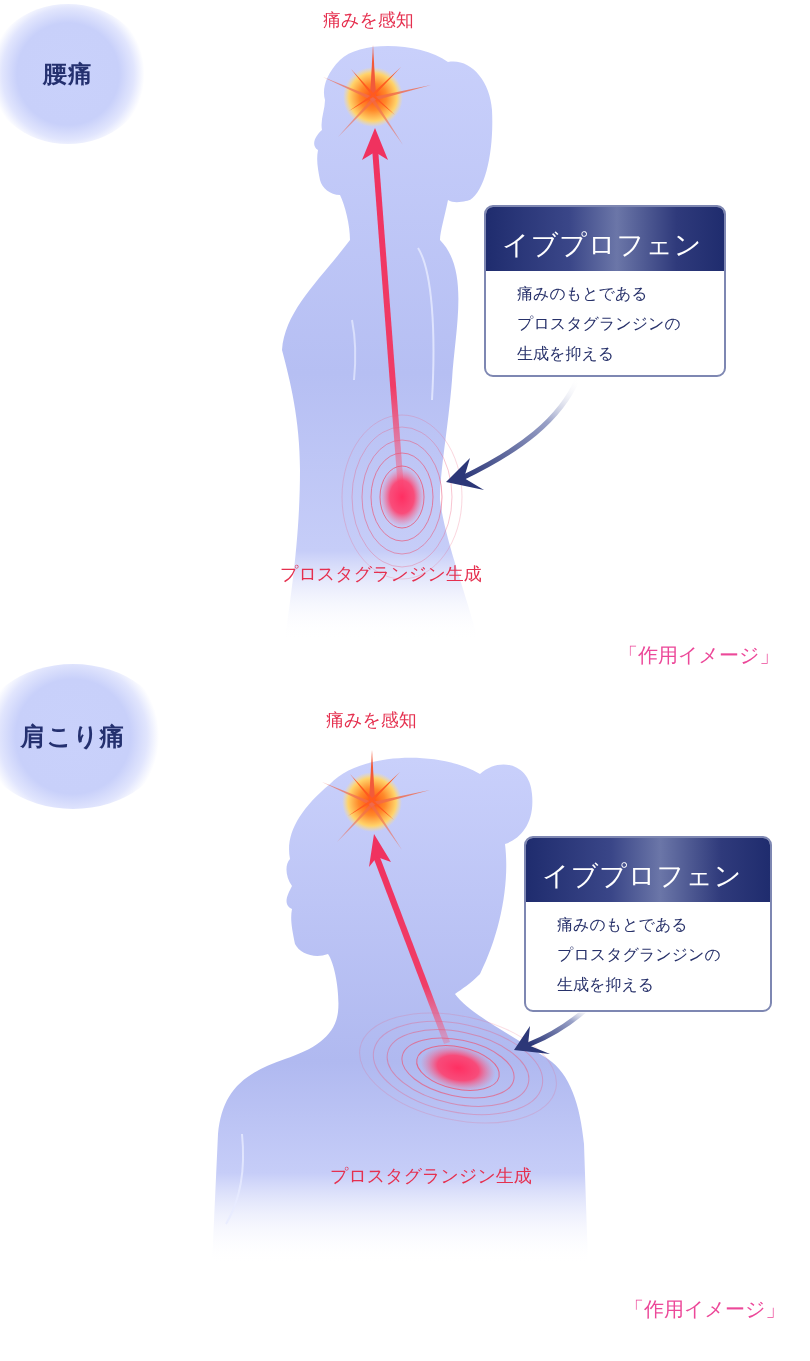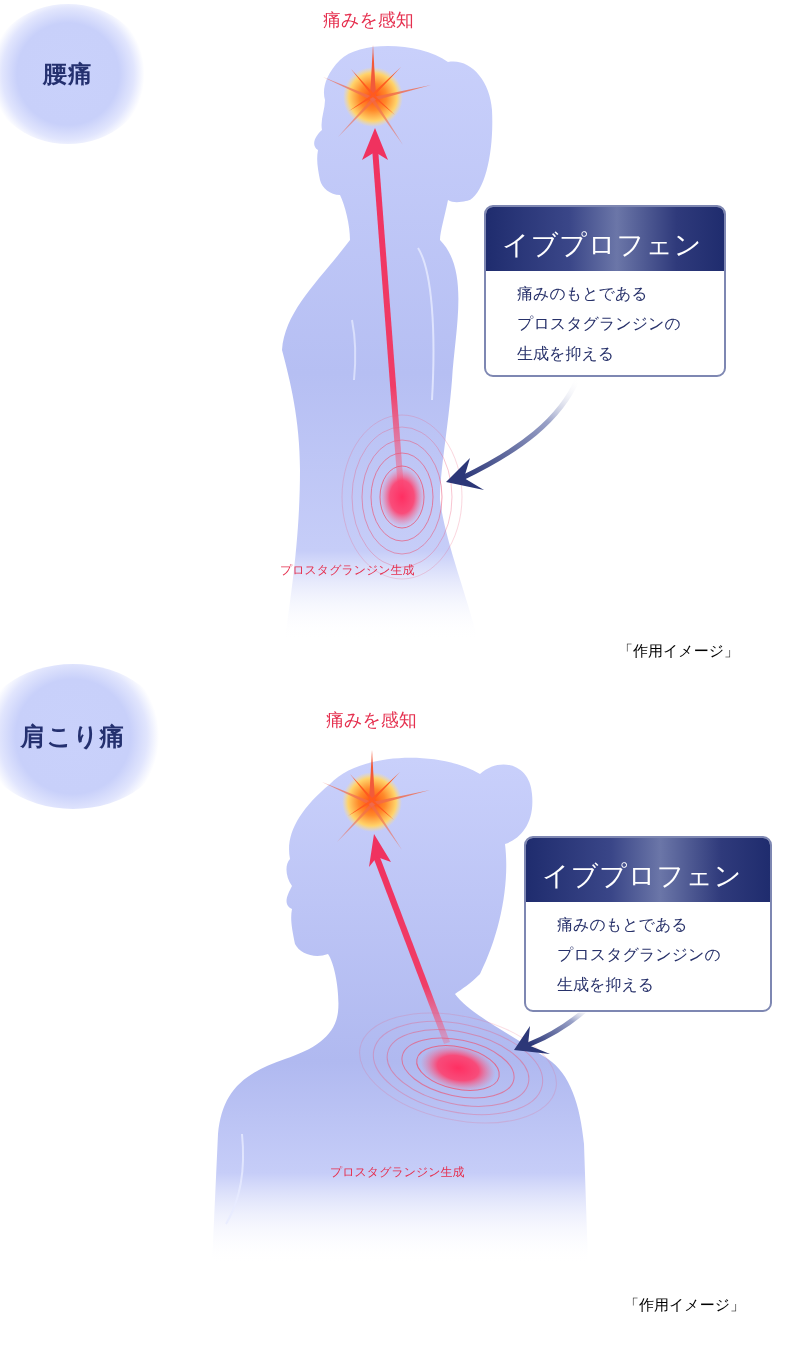--- a/index.html
+++ b/index.html
@@ -8,27 +8,27 @@
   .panel{position:absolute;left:0;width:810px;}
   .panel-1{top:0;height:690px;}
   .panel-2{top:664px;height:671px;}
   .badge{position:absolute;border-radius:50%;
     background:radial-gradient(circle, #c9d1fb 0%, #c8d0fa 48%, rgba(205,212,252,0.6) 62%, rgba(255,255,255,0) 72%);
     display:flex;align-items:center;justify-content:center;
     color:#24306f;font-weight:bold;font-size:24px;letter-spacing:1px;}
   .badge-1{left:-12px;top:4px;width:160px;height:140px;}
   .badge-2{left:-22px;top:0px;width:190px;height:145px;font-size:25px;}
   svg.fig{position:absolute;left:0;top:0;}
-  .label-red{position:absolute;color:#e5304f;font-size:12px;white-space:nowrap;}
+  .label-red{position:absolute;color:#e5304f;font-size:18px;white-space:nowrap;}
   .callout{position:absolute;background:#fff;border:2px solid #7e87b2;border-radius:9px;overflow:hidden;
     box-shadow:0 0 0 1px rgba(255,255,255,0.6);}
   .callout-head{background:linear-gradient(90deg,#1f2c6e 0%,#3a4688 35%,#6b76a8 55%,#2f3a7b 80%,#1f2c6e 100%);
     color:#fff;font-size:27px;padding:20px 0 8px 16px;letter-spacing:1px;}
   .callout-body{color:#27316a;font-size:16px;line-height:30px;padding:8px 0 6px 31px;}
-  .caption{position:absolute;color:#000000;font-size:15px;white-space:nowrap;}
+  .caption{position:absolute;color:#ec4899;font-size:20px;white-space:nowrap;}
 </style>
 </head>
 <body>
 
 <svg width="0" height="0" style="position:absolute">
   <defs>
     <linearGradient id="bodyFade" x1="0" y1="0" x2="0" y2="1">
       <stop offset="0" stop-color="#c9d0fb"></stop>
       <stop offset="0.55" stop-color="#b6bff3"></stop>
       <stop offset="0.85" stop-color="#c6cdf8"></stop>

